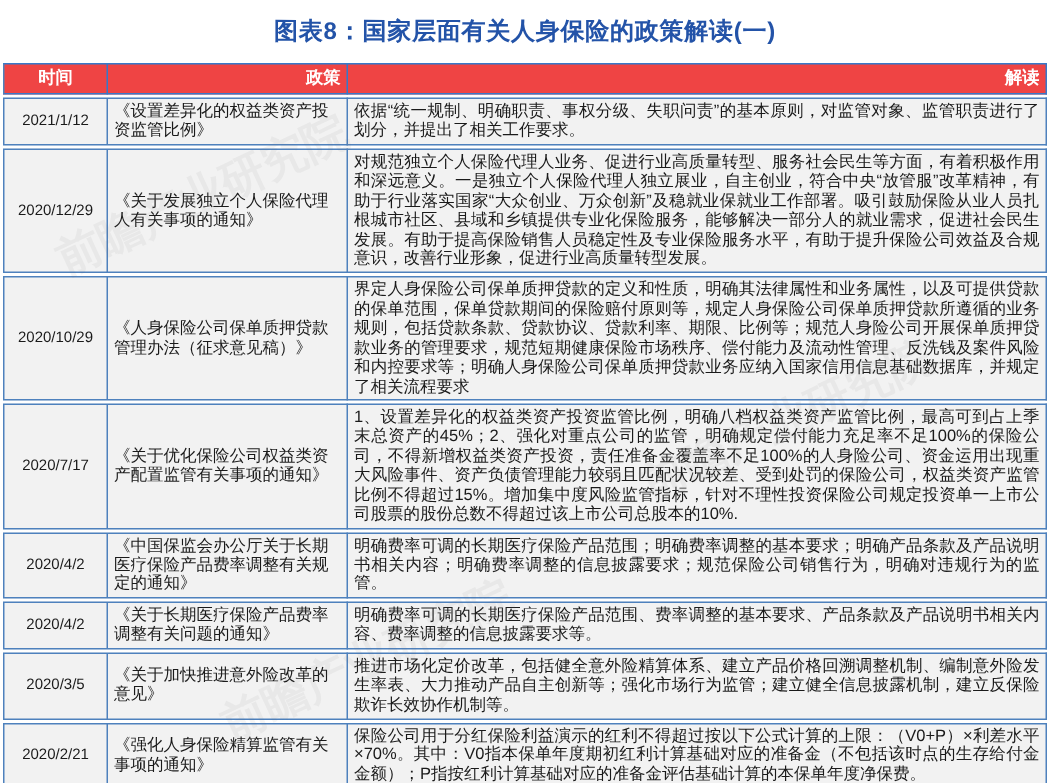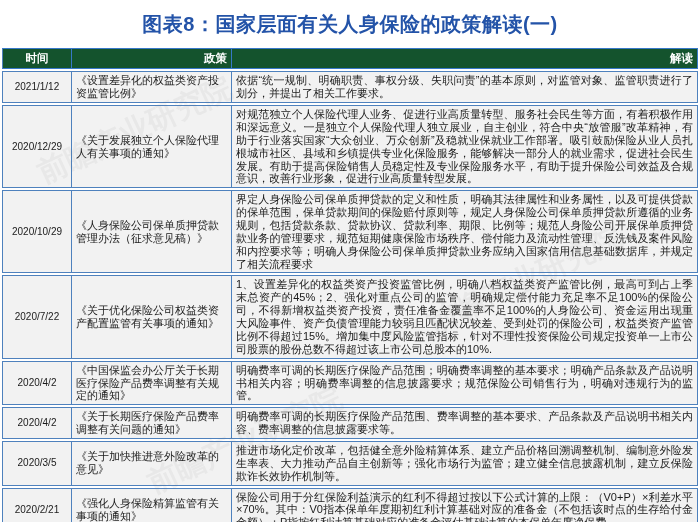--- a/index.html
+++ b/index.html
@@ -4,21 +4,21 @@
 <style>
   * { margin: 0; padding: 0; box-sizing: border-box; }
   html, body { width: 700px; height: 522px; background: #ffffff; overflow: hidden; }
   body {
     font-family: "Liberation Sans", "DejaVu Sans", sans-serif;
     position: relative;
     color: #1a1a1a;
   }
   .title {
     text-align: center;
-    font-size: 20px;
+    font-size: 16px;
     font-weight: bold;
     color: #2353a8;
     padding-top: 11px;
     padding-bottom: 8px;
     letter-spacing: 0.5px;
   }
   table.policy-table {
     width: 696px;
     margin: 0 auto;
     border-collapse: separate;
@@ -32,21 +32,21 @@
   th, td {
     border-top: 1px solid #4e81bd;
     border-bottom: 1px solid #4e81bd;
     border-right: 1px solid #4e81bd;
     vertical-align: middle;
     padding: 2px 4px;
     line-height: 1.17;
   }
   th:first-child, td:first-child { border-left: 1px solid #4e81bd; }
   thead th {
-    background: #14532d;
+    background: #ef4444;
     color: #ffffff;
     font-weight: bold;
     font-size: 11.5px;
     padding: 3px 4px;
     border-color: #3778c8;
   }
   thead th.h-time { text-align: center; }
   thead th.h-policy { text-align: right; padding-left: 8px; }
   thead th.h-interp { text-align: right; }
   tbody td { background: #f2f2f2; }
@@ -110,21 +110,21 @@
       <td class="cell-time">2020/12/29</td>
       <td class="cell-policy">《关于发展独立个人保险代理人有关事项的通知》</td>
       <td class="cell-interp">对规范独立个人保险代理人业务、促进行业高质量转型、服务社会民生等方面，有着积极作用和深远意义。一是独立个人保险代理人独立展业，自主创业，符合中央“放管服”改革精神，有助于行业落实国家“大众创业、万众创新”及稳就业保就业工作部署。吸引鼓励保险从业人员扎根城市社区、县域和乡镇提供专业化保险服务，能够解决一部分人的就业需求，促进社会民生发展。有助于提高保险销售人员稳定性及专业保险服务水平，有助于提升保险公司效益及合规意识，改善行业形象，促进行业高质量转型发展。</td>
     </tr>
     <tr>
       <td class="cell-time">2020/10/29</td>
       <td class="cell-policy">《人身保险公司保单质押贷款管理办法（征求意见稿）》</td>
       <td class="cell-interp">界定人身保险公司保单质押贷款的定义和性质，明确其法律属性和业务属性，以及可提供贷款的保单范围，保单贷款期间的保险赔付原则等，规定人身保险公司保单质押贷款所遵循的业务规则，包括贷款条款、贷款协议、贷款利率、期限、比例等；规范人身险公司开展保单质押贷款业务的管理要求，规范短期健康保险市场秩序、偿付能力及流动性管理、反洗钱及案件风险和内控要求等；明确人身保险公司保单质押贷款业务应纳入国家信用信息基础数据库，并规定了相关流程要求</td>
     </tr>
     <tr>
-      <td class="cell-time">2020/7/22</td>
+      <td class="cell-time">2020/7/17</td>
       <td class="cell-policy">《关于优化保险公司权益类资产配置监管有关事项的通知》</td>
       <td class="cell-interp">1、设置差异化的权益类资产投资监管比例，明确八档权益类资产监管比例，最高可到占上季末总资产的45%；2、强化对重点公司的监管，明确规定偿付能力充足率不足100%的保险公司，不得新增权益类资产投资，责任准备金覆盖率不足100%的人身险公司、资金运用出现重大风险事件、资产负债管理能力较弱且匹配状况较差、受到处罚的保险公司，权益类资产监管比例不得超过15%。增加集中度风险监管指标，针对不理性投资保险公司规定投资单一上市公司股票的股份总数不得超过该上市公司总股本的10%.</td>
     </tr>
     <tr>
       <td class="cell-time">2020/4/2</td>
       <td class="cell-policy">《中国保监会办公厅关于长期医疗保险产品费率调整有关规定的通知》</td>
       <td class="cell-interp">明确费率可调的长期医疗保险产品范围；明确费率调整的基本要求；明确产品条款及产品说明书相关内容；明确费率调整的信息披露要求；规范保险公司销售行为，明确对违规行为的监管。</td>
     </tr>
     <tr>
       <td class="cell-time">2020/4/2</td>

